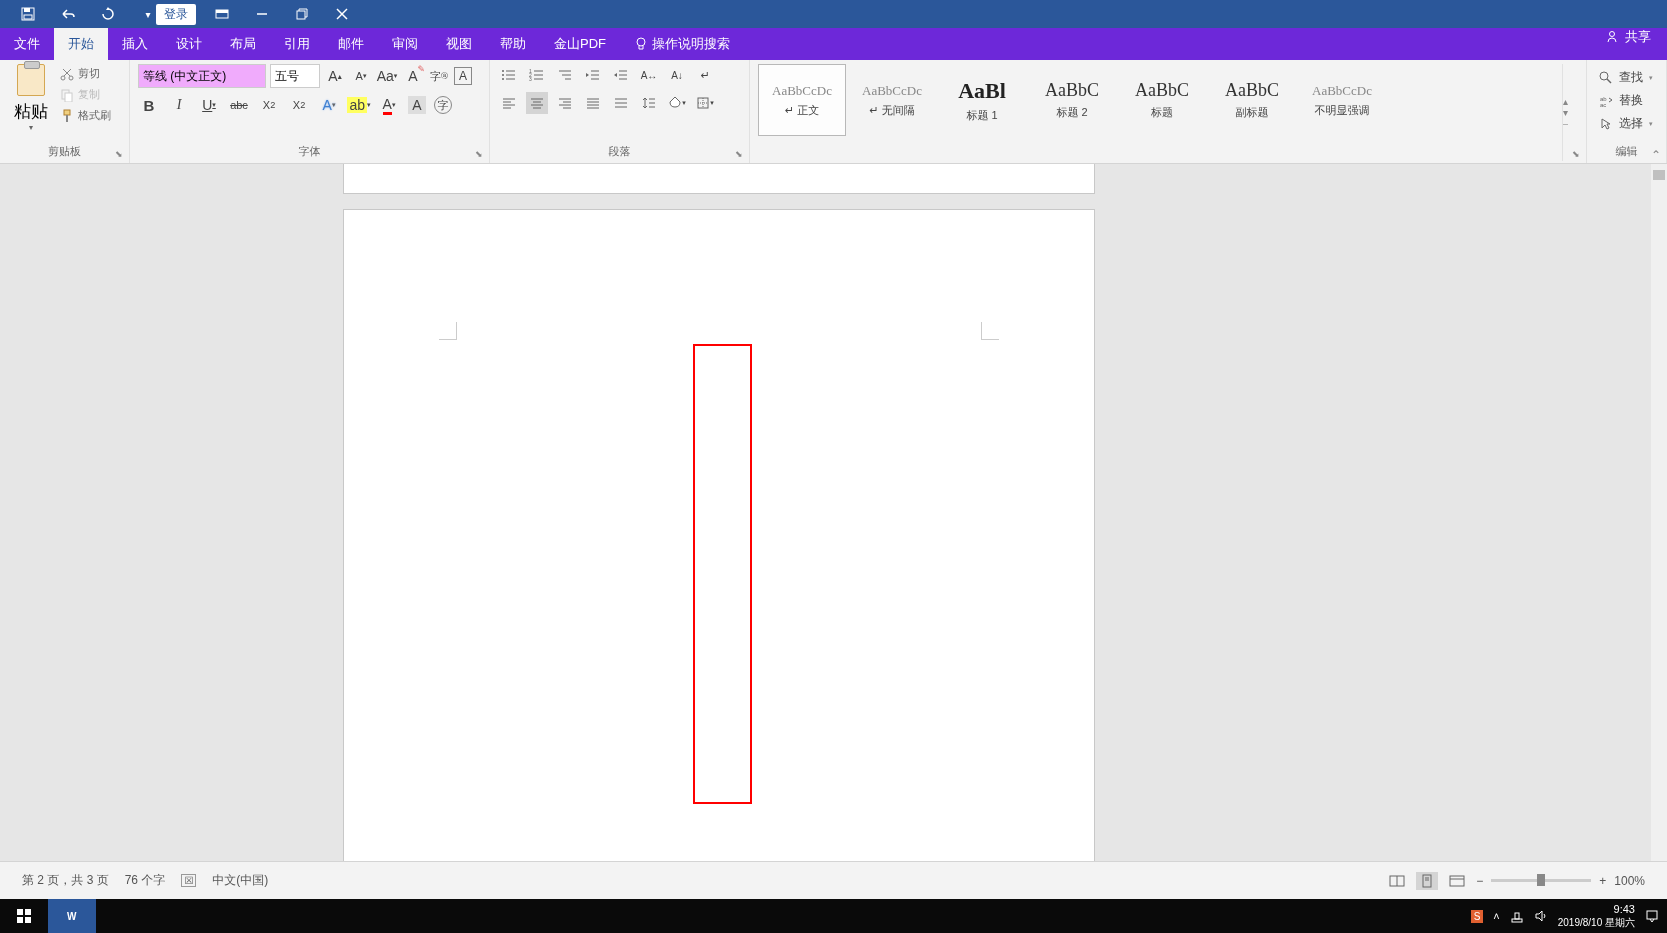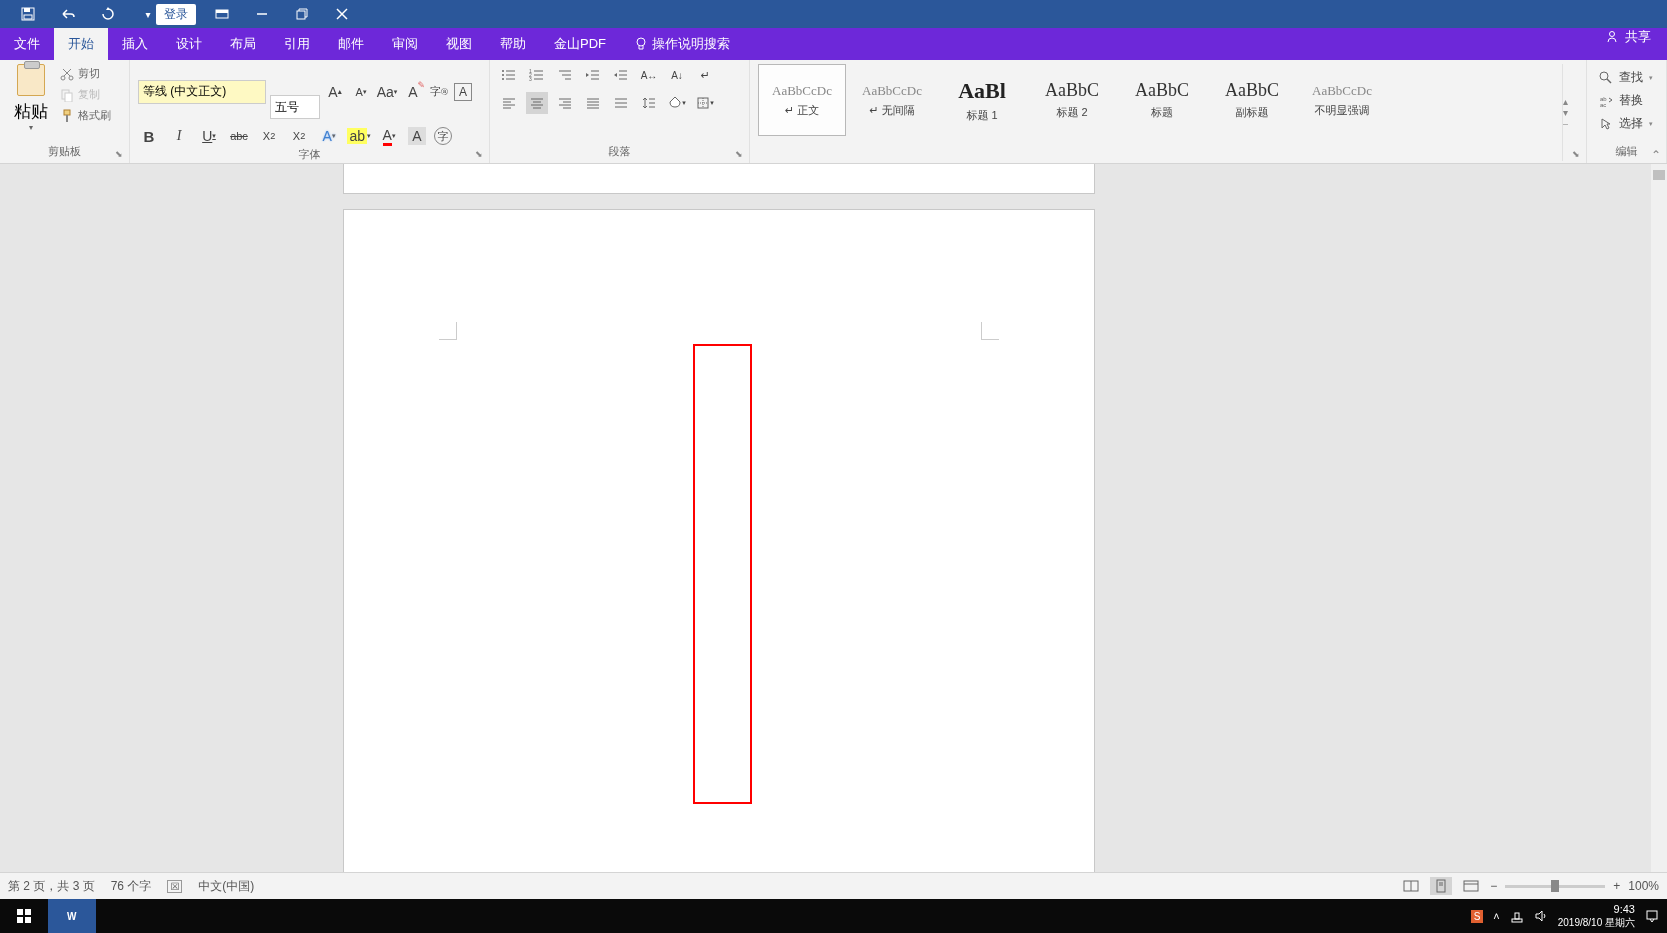--- a/index.html
+++ b/index.html
@@ -30,22 +30,22 @@
 .clipboard-main { display: flex; gap: 4px; }
 .paste-btn { display: flex; flex-direction: column; align-items: center; width: 46px; cursor: pointer; }
 .paste-icon { width: 28px; height: 32px; background: #f9e8c7; border: 1px solid #d4a752; border-radius: 2px; position: relative; }
 .paste-icon::before { content: ''; position: absolute; top: -4px; left: 6px; width: 14px; height: 6px; background: #ccc; border: 1px solid #999; border-radius: 2px; }
 .clipboard-side { display: flex; flex-direction: column; gap: 2px; font-size: 11px; color: #666; }
 .clipboard-side-item { display: flex; align-items: center; gap: 4px; padding: 2px; cursor: pointer; }
 
 .font-group { width: 360px; }
 .font-row1 { display: flex; gap: 4px; align-items: center; margin-bottom: 6px; }
 .font-row2 { display: flex; gap: 8px; align-items: center; }
-.font-name-input { width: 128px; height: 24px; border: 1px solid #ccc; font-size: 12px; padding: 0 4px; background: #fef9c3; }
-.font-size-input { width: 50px; height: 24px; border: 1px solid #ccc; font-size: 12px; padding: 0 4px; background: #fff; margin-top: 31px; }
+.font-name-input { width: 128px; height: 24px; border: 1px solid #ccc; font-size: 12px; padding: 0 4px; background: #f0abfc; }
+.font-size-input { width: 50px; height: 24px; border: 1px solid #ccc; font-size: 12px; padding: 0 4px; background: #fff; }
 .ribbon-btn { width: 22px; height: 22px; display: flex; align-items: center; justify-content: center; cursor: pointer; font-size: 14px; color: #444; }
 .ribbon-btn.bold { font-weight: bold; font-size: 15px; }
 .ribbon-btn.italic { font-style: italic; font-family: serif; }
 .ribbon-btn.underline { text-decoration: underline; }
 .ribbon-btn.strike { text-decoration: line-through; font-size: 11px; }
 .sub-sup { font-size: 11px; }
 
 .para-group { width: 260px; }
 .para-row { display: flex; gap: 6px; align-items: center; margin-bottom: 6px; }
 
@@ -67,21 +67,21 @@
 .doc-area { position: absolute; top: 164px; left: 0; right: 0; bottom: 22px; background: #e6e6e6; overflow: hidden; }
 .page-prev { position: absolute; left: 343px; top: 0; width: 752px; height: 30px; background: #fff; border: 1px solid #c8c8c8; border-top: none; }
 .page { position: absolute; left: 343px; top: 45px; width: 752px; height: 720px; background: #fff; border: 1px solid #c8c8c8; }
 .page-margin-tl { position: absolute; left: 95px; top: 112px; width: 18px; height: 18px; border-right: 1px solid #ccc; border-bottom: 1px solid #ccc; }
 .page-margin-tr { position: absolute; right: 95px; top: 112px; width: 18px; height: 18px; border-left: 1px solid #ccc; border-bottom: 1px solid #ccc; }
 .red-box { position: absolute; left: 349px; top: 134px; width: 59px; height: 460px; border: 2px solid #ff0000; }
 .vscrollbar { position: absolute; right: 0; top: 0; bottom: 0; width: 16px; background: #f0f0f0; }
 .vscroll-thumb { position: absolute; left: 2px; right: 2px; top: 6px; height: 10px; background: #c0c0c0; }
 
 
-.status-bar { position: absolute; bottom: 0; left: 0; right: 0; height: 27px; background: #f3f3f3; border-top: 1px solid #d4d4d4; display: flex; align-items: center; font-size: 12px; color: #555; padding: 0 8px; }
+.status-bar { position: absolute; bottom: 0; left: 0; right: 0; height: 38px; background: #f3f3f3; border-top: 1px solid #d4d4d4; display: flex; align-items: center; font-size: 12px; color: #555; padding: 0 22px; }
 .status-left { display: flex; gap: 16px; align-items: center; }
 .status-right { margin-left: auto; display: flex; align-items: center; gap: 8px; }
 .view-btn { width: 22px; height: 18px; display: flex; align-items: center; justify-content: center; cursor: pointer; color: #666; }
 .view-btn.active { background: #d4d4d4; }
 .zoom-slider { width: 100px; height: 3px; background: #ccc; position: relative; }
 .zoom-thumb { position: absolute; width: 8px; height: 12px; background: #888; top: -5px; left: 46px; }
 
 
 body { display: flex; flex-direction: column; }
 .doc-area { bottom: 56px; }

